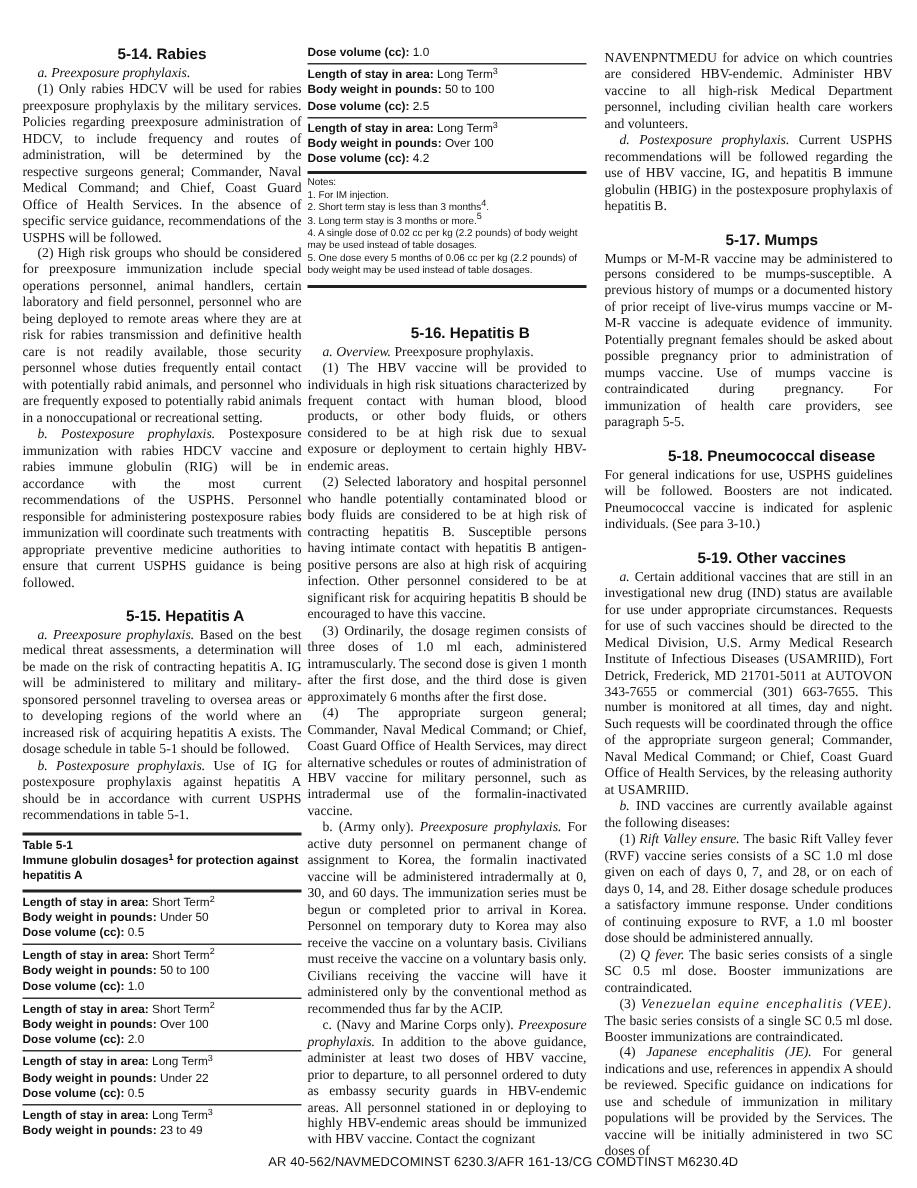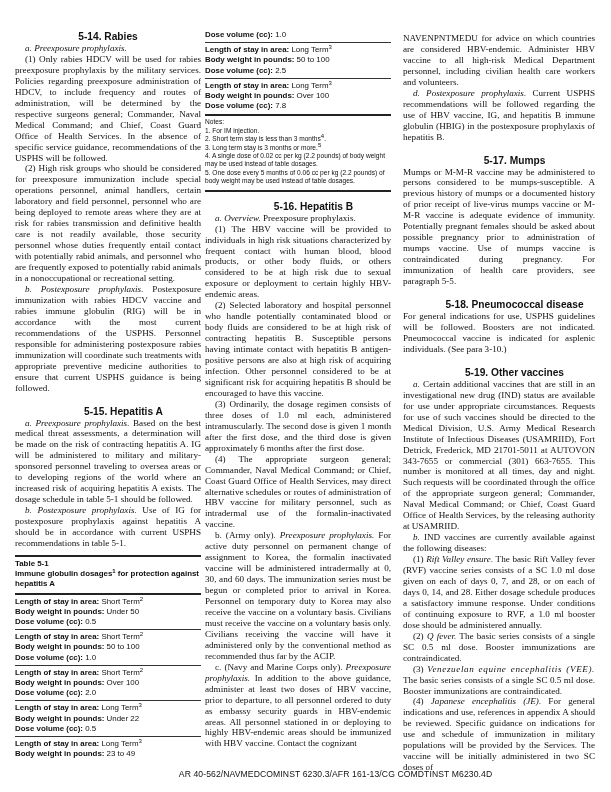--- a/index.html
+++ b/index.html
@@ -86,36 +86,36 @@
         <div class="rule"></div>
         <div class="row">
           <div><b>Length of stay in area: </b><span class="v">Long Term</span><sup>3</sup></div>
           <div><b>Body weight in pounds: </b><span class="v">50 to 100</span></div>
           <div><b>Dose volume (cc): </b><span class="v">2.5</span></div>
         </div>
         <div class="rule"></div>
         <div class="row">
           <div><b>Length of stay in area: </b><span class="v">Long Term</span><sup>3</sup></div>
           <div><b>Body weight in pounds: </b><span class="v">Over 100</span></div>
-          <div><b>Dose volume (cc): </b><span class="v">7.8</span></div>
+          <div><b>Dose volume (cc): </b><span class="v">4.2</span></div>
         </div>
       </div>
     <div class="rule-thick"></div>
     <div class="notes">
       <div>Notes:</div>
       <div>1. For IM injection.</div>
       <div><span>2. Short term stay is less than 3 months</span><sup>4</sup>.</div>
       <div><span>3. Long term stay is 3 months or more.</span><sup>5</sup></div>
       <div>4. A single dose of 0.02 cc per kg (2.2 pounds) of body weight may be used instead of table dosages.</div>
       <div>5. One dose every 5 months of 0.06 cc per kg (2.2 pounds) of body weight may be used instead of table dosages.</div>
     </div>
     <div class="rule-thick" style="margin-top:4px;"></div>
   </div>
 
-  <div class="h gap" style="margin-top:8px;">5-16. Hepatitis B</div>
+  <div class="h gap" style="margin-top:24px;">5-16. Hepatitis B</div>
   <p><i>a. Overview.</i><span> Preexposure prophylaxis.</span></p>
   <p>(1) The HBV vaccine will be provided to individuals in high risk situations characterized by frequent contact with human blood, blood products, or other body fluids, or others considered to be at high risk due to sexual exposure or deployment to certain highly HBV-endemic areas.</p>
   <p>(2) Selected laboratory and hospital personnel who handle potentially contaminated blood or body fluids are considered to be at high risk of contracting hepatitis B. Susceptible persons having intimate contact with hepatitis B antigen-positive persons are also at high risk of acquiring infection. Other personnel considered to be at significant risk for acquiring hepatitis B should be encouraged to have this vaccine.</p>
   <p>(3) Ordinarily, the dosage regimen consists of three doses of 1.0 ml each, administered intramuscularly. The second dose is given 1 month after the first dose, and the third dose is given approximately 6 months after the first dose.</p>
   <p>(4) The appropriate surgeon general; Commander, Naval Medical Command; or Chief, Coast Guard Office of Health Services, may direct alternative schedules or routes of administration of HBV vaccine for military personnel, such as intradermal use of the formalin-inactivated vaccine.</p>
   <p><span>b. (Army only).</span><i> Preexposure prophylaxis.</i><span> For active duty personnel on permanent change of assignment to Korea, the formalin inactivated vaccine will be administered intradermally at 0, 30, and 60 days. The immunization series must be begun or completed prior to arrival in Korea. Personnel on temporary duty to Korea may also receive the vaccine on a voluntary basis. Civilians must receive the vaccine on a voluntary basis only. Civilians receiving the vaccine will have it administered only by the conventional method as recommended thus far by the ACIP.</span></p>
   <p><span>c. (Navy and Marine Corps only).</span><i> Preexposure prophylaxis.</i><span> In addition to the above guidance, administer at least two doses of HBV vaccine, prior to departure, to all personnel ordered to duty as embassy security guards in HBV-endemic areas. All personnel stationed in or deploying to highly HBV-endemic areas should be immunized with HBV vaccine. Contact the cognizant</span></p>
 </div>
 
 <div id="col3" class="col">

